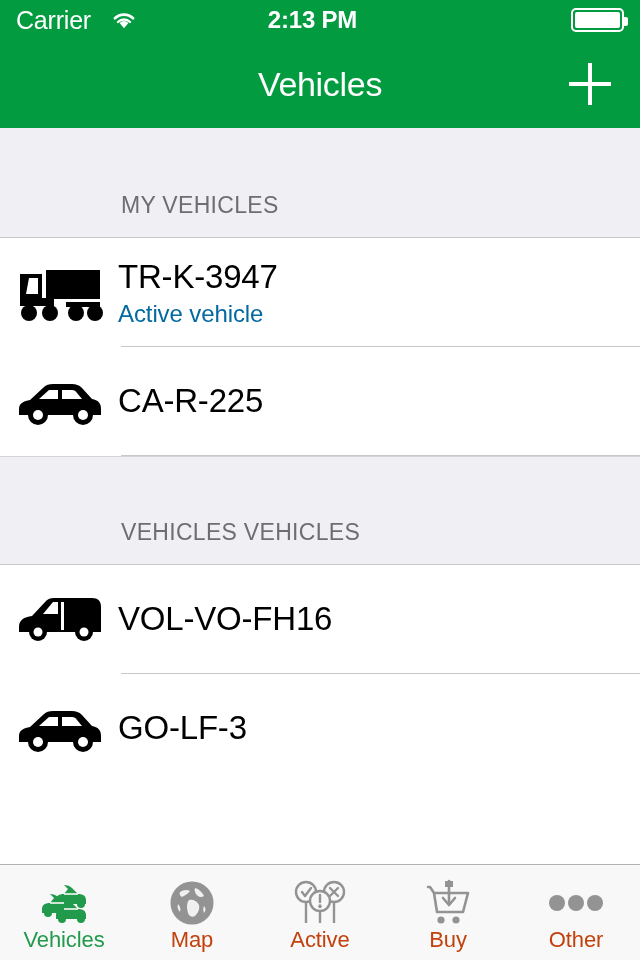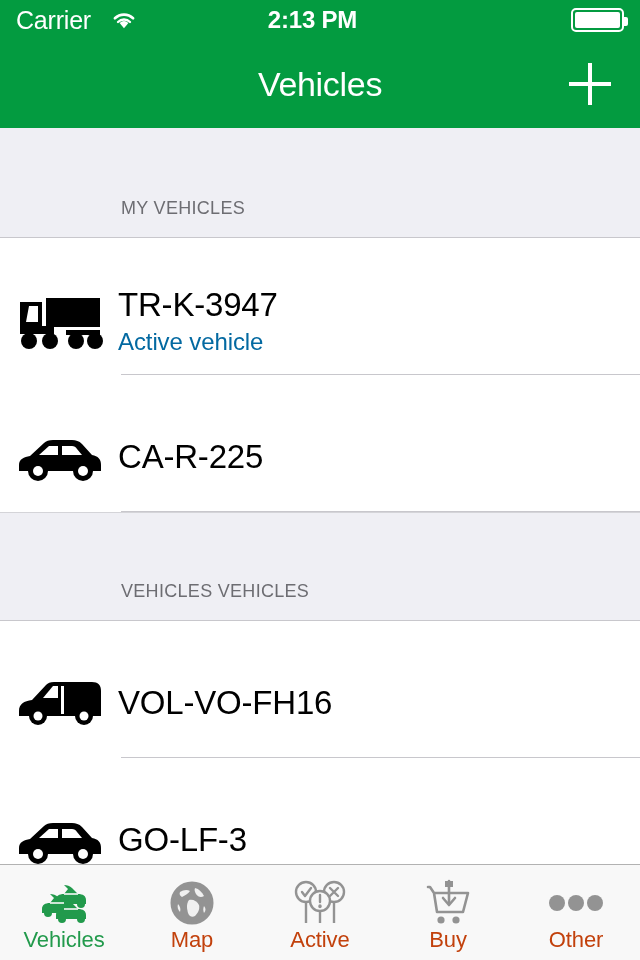--- a/index.html
+++ b/index.html
@@ -109,37 +109,36 @@
   }
   .section-header {
     background: #EFEFF4;
     height: 109px;
     display: flex;
     align-items: flex-end;
     padding: 0 0 18px 121px;
     border-top: 1px solid #D4D4D8;
     border-bottom: 1px solid #C8C7CC;
     color: #6D6D72;
-    font-size: 18px;
+    font-size: 23px;
     letter-spacing: 0.3px;
   }
   .section-header.first {
     border-top: none;
     height: 110px;
   }
 
   .row {
     background: #ffffff;
     height: 109px;
     display: flex;
     align-items: center;
     position: relative;
     padding-left: 14px;
     cursor: pointer;
-    margin-top: 28px;
   }
   .row-sep {
     position: absolute;
     left: 121px; right: 0; bottom: 0;
     height: 1px;
     background: #C8C7CC;
   }
   .row-icon {
     width: 92px;
     min-width: 92px;

